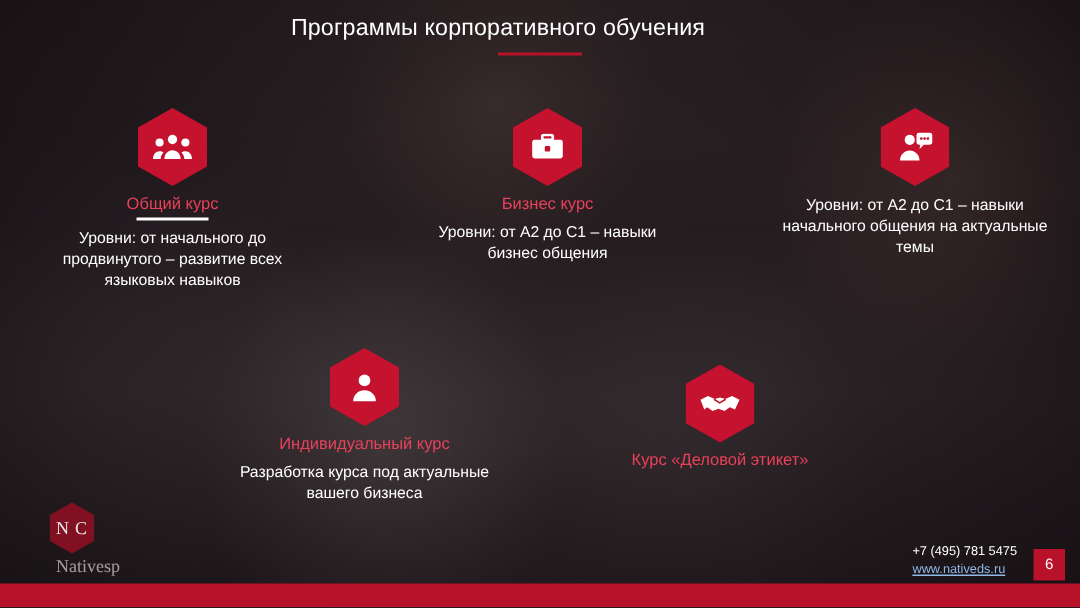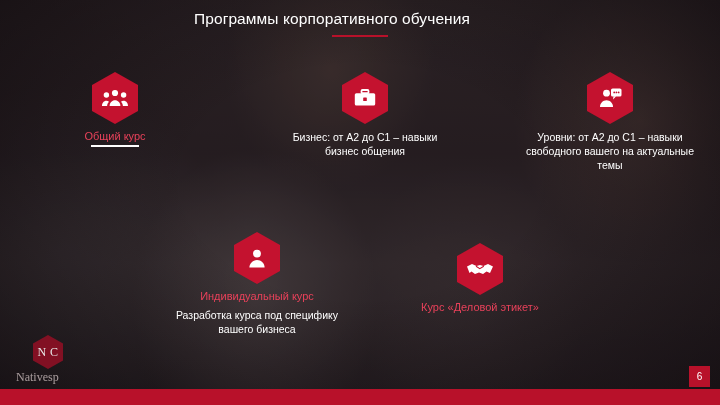--- a/index.html
+++ b/index.html
@@ -104,39 +104,39 @@
   }
   .course-desc {
     color: #ffffff;
     font-size: 10.5px;
     line-height: 14px;
   }
   
   #course-0 { left: 30px;  top: 72px;  width: 170px; }
   #course-1 { left: 285px; top: 72px;  width: 160px; }
   #course-2 { left: 515px; top: 72px;  width: 190px; }
-  #course-3 { left: 171px; top: 232px; width: 172px; }
+  #course-3 { left: 157px; top: 232px; width: 172px; }
   #course-4 { left: 385px; top: 243px; width: 190px; }
 
   
   .bottom-bar {
     position: absolute;
     left: 0;
     bottom: 0;
     width: 720px;
     height: 16px;
     background: #b8112a;
   }
   
   .logo {
     position: absolute;
     left: 16px;
     bottom: 20px;
     width: 64px;
-    text-align: left;
+    text-align: right;
     opacity: 0.9;
   }
   .logo-hex {
     width: 30px;
     height: 34px;
     margin: 0 auto;
     background: #8d1024;
     clip-path: polygon(50% 0%, 100% 25%, 100% 75%, 50% 100%, 0% 75%, 0% 25%);
     display: flex;
     align-items: center;
@@ -202,78 +202,84 @@
           <path d="M7.6 17c0-3.3 2.4-5.8 5.4-5.8s5.4 2.5 5.4 5.8z" fill="#fff"></path>
           <circle cx="4.4" cy="6" r="2.7" fill="#fff"></circle>
           <path d="M0 17c0-3 1.9-5.2 4.4-5.2 1 0 1.9.3 2.6.9C5.8 14 5.1 15.4 5.1 17z" fill="#fff"></path>
           <circle cx="21.6" cy="6" r="2.7" fill="#fff"></circle>
           <path d="M26 17c0-3-1.9-5.2-4.4-5.2-1 0-1.9.3-2.6.9 1.2 1.3 1.9 2.7 1.9 4.3z" fill="#fff"></path>
         </svg>
       </div>
     </div>
     <div class="course-name">Общий курс</div>
     <div class="underline"></div>
+    <div class="course-desc">Уровни: от начального до продвинутого – развитие всех языковых навыков</div>
   </div>
 
   <div class="course" id="course-1">
     <div class="hexwrap">
       <div class="hex">
         <svg width="22" height="18" viewBox="0 0 22 18">
           <rect x="7.5" y="1" width="7" height="3.2" rx="1" fill="none" stroke="#fff" stroke-width="1.8"></rect>
           <rect x="0.8" y="4.2" width="20.4" height="12.4" rx="1.6" fill="#fff"></rect>
           <rect x="9.2" y="8.4" width="3.6" height="3.6" rx="0.6" fill="#c4122f"></rect>
         </svg>
       </div>
     </div>
-    <div class="course-desc" style="margin-top:6px;">Бизнес: от А2 до С1 – навыки бизнес общения</div>
+    <div class="course-name">Бизнес курс</div>
+    <div class="course-desc" style="margin-top:6px;">Уровни: от А2 до С1 – навыки бизнес общения</div>
   </div>
 
   <div class="course" id="course-2">
     <div class="hexwrap">
       <div class="hex">
         <svg width="24" height="20" viewBox="0 0 24 20">
           <circle cx="8.5" cy="5.2" r="3.4" fill="#fff"></circle>
           <path d="M2 19c0-3.8 2.9-6.7 6.5-6.7S15 15.2 15 19z" fill="#fff"></path>
           <rect x="13" y="0.5" width="10.5" height="8" rx="1.6" fill="#fff"></rect>
           <path d="M15.5 8.2 L15 11.5 L18.2 8.2 Z" fill="#fff"></path>
           <circle cx="16.2" cy="4.4" r="0.9" fill="#c4122f"></circle>
           <circle cx="18.4" cy="4.4" r="0.9" fill="#c4122f"></circle>
           <circle cx="20.6" cy="4.4" r="0.9" fill="#c4122f"></circle>
         </svg>
       </div>
     </div>
-    <div class="course-desc" style="margin-top:6px;">Уровни: от А2 до С1 – навыки свободного вашего на актуальные темы</div>
+    <div class="course-desc" style="margin-top:6px;">Уровни: от А2 до С1 – навыки начального общения на актуальные темы</div>
   </div>
 
   <div class="course" id="course-3">
     <div class="hexwrap">
       <div class="hex">
         <svg width="20" height="20" viewBox="0 0 20 20">
           <circle cx="10" cy="5.6" r="3.9" fill="#fff"></circle>
           <path d="M2.4 19.5c0-4.2 3.4-7.4 7.6-7.4s7.6 3.2 7.6 7.4z" fill="#fff"></path>
         </svg>
       </div>
     </div>
     <div class="course-name">Индивидуальный курс</div>
-    <div class="course-desc" style="margin-top:6px;">Разработка курса под специфику вашего бизнеса</div>
+    <div class="course-desc" style="margin-top:6px;">Разработка курса под актуальные вашего бизнеса</div>
   </div>
 
   <div class="course" id="course-4">
     <div class="hexwrap">
       <div class="hex">
         <svg width="28" height="16" viewBox="0 0 28 16">
           <path d="M1 5.5 L6 3 L10.5 5 L14 4 L17.5 5 L22 3 L27 5.5 L24 12 L20.5 10.5 L17 13 L13 11.5 L9 13 L5.5 10.5 L3.5 12 Z" fill="#fff"></path>
           <path d="M10 5.2 L13.8 7.6 L17.8 5.2" fill="none" stroke="#c4122f" stroke-width="1.1"></path>
         </svg>
       </div>
     </div>
     <div class="course-name">Курс «Деловой этикет»</div>
   </div>
 
   <div class="logo">
     <div class="logo-hex">N C</div>
     <div class="logo-text">Nativesp</div>
   </div>
 
+  <div class="contacts">
+    <div>+7 (495) 781 5475</div>
+    <a href="#">www.nativeds.ru</a>
+  </div>
 
   <div class="page-num">6</div>
   <div class="bottom-bar"></div>
 </div>
 
 </body></html>

